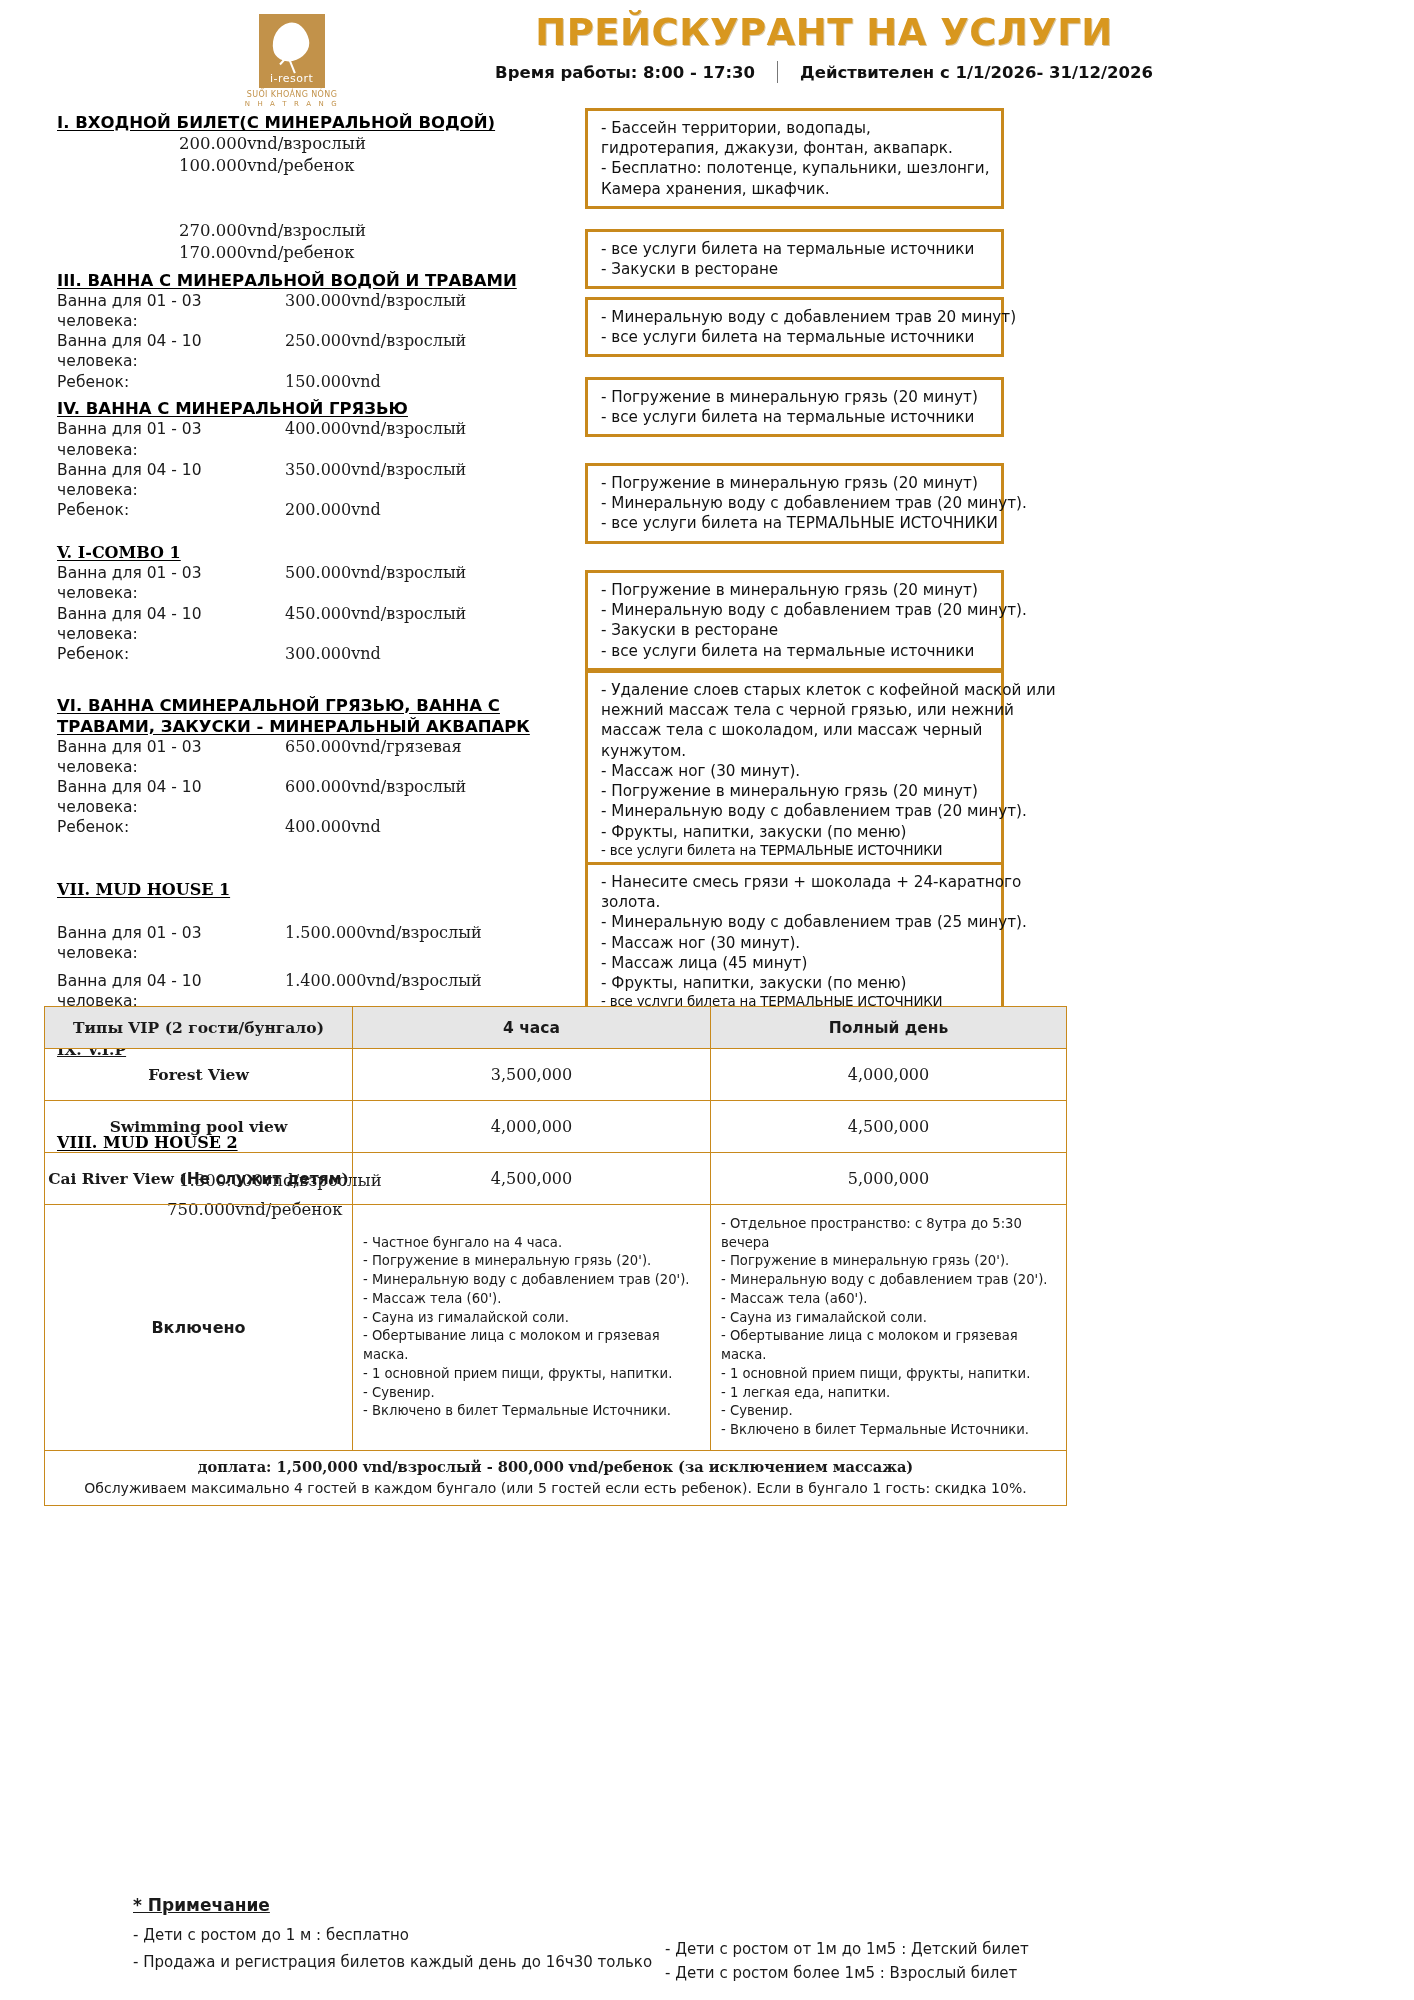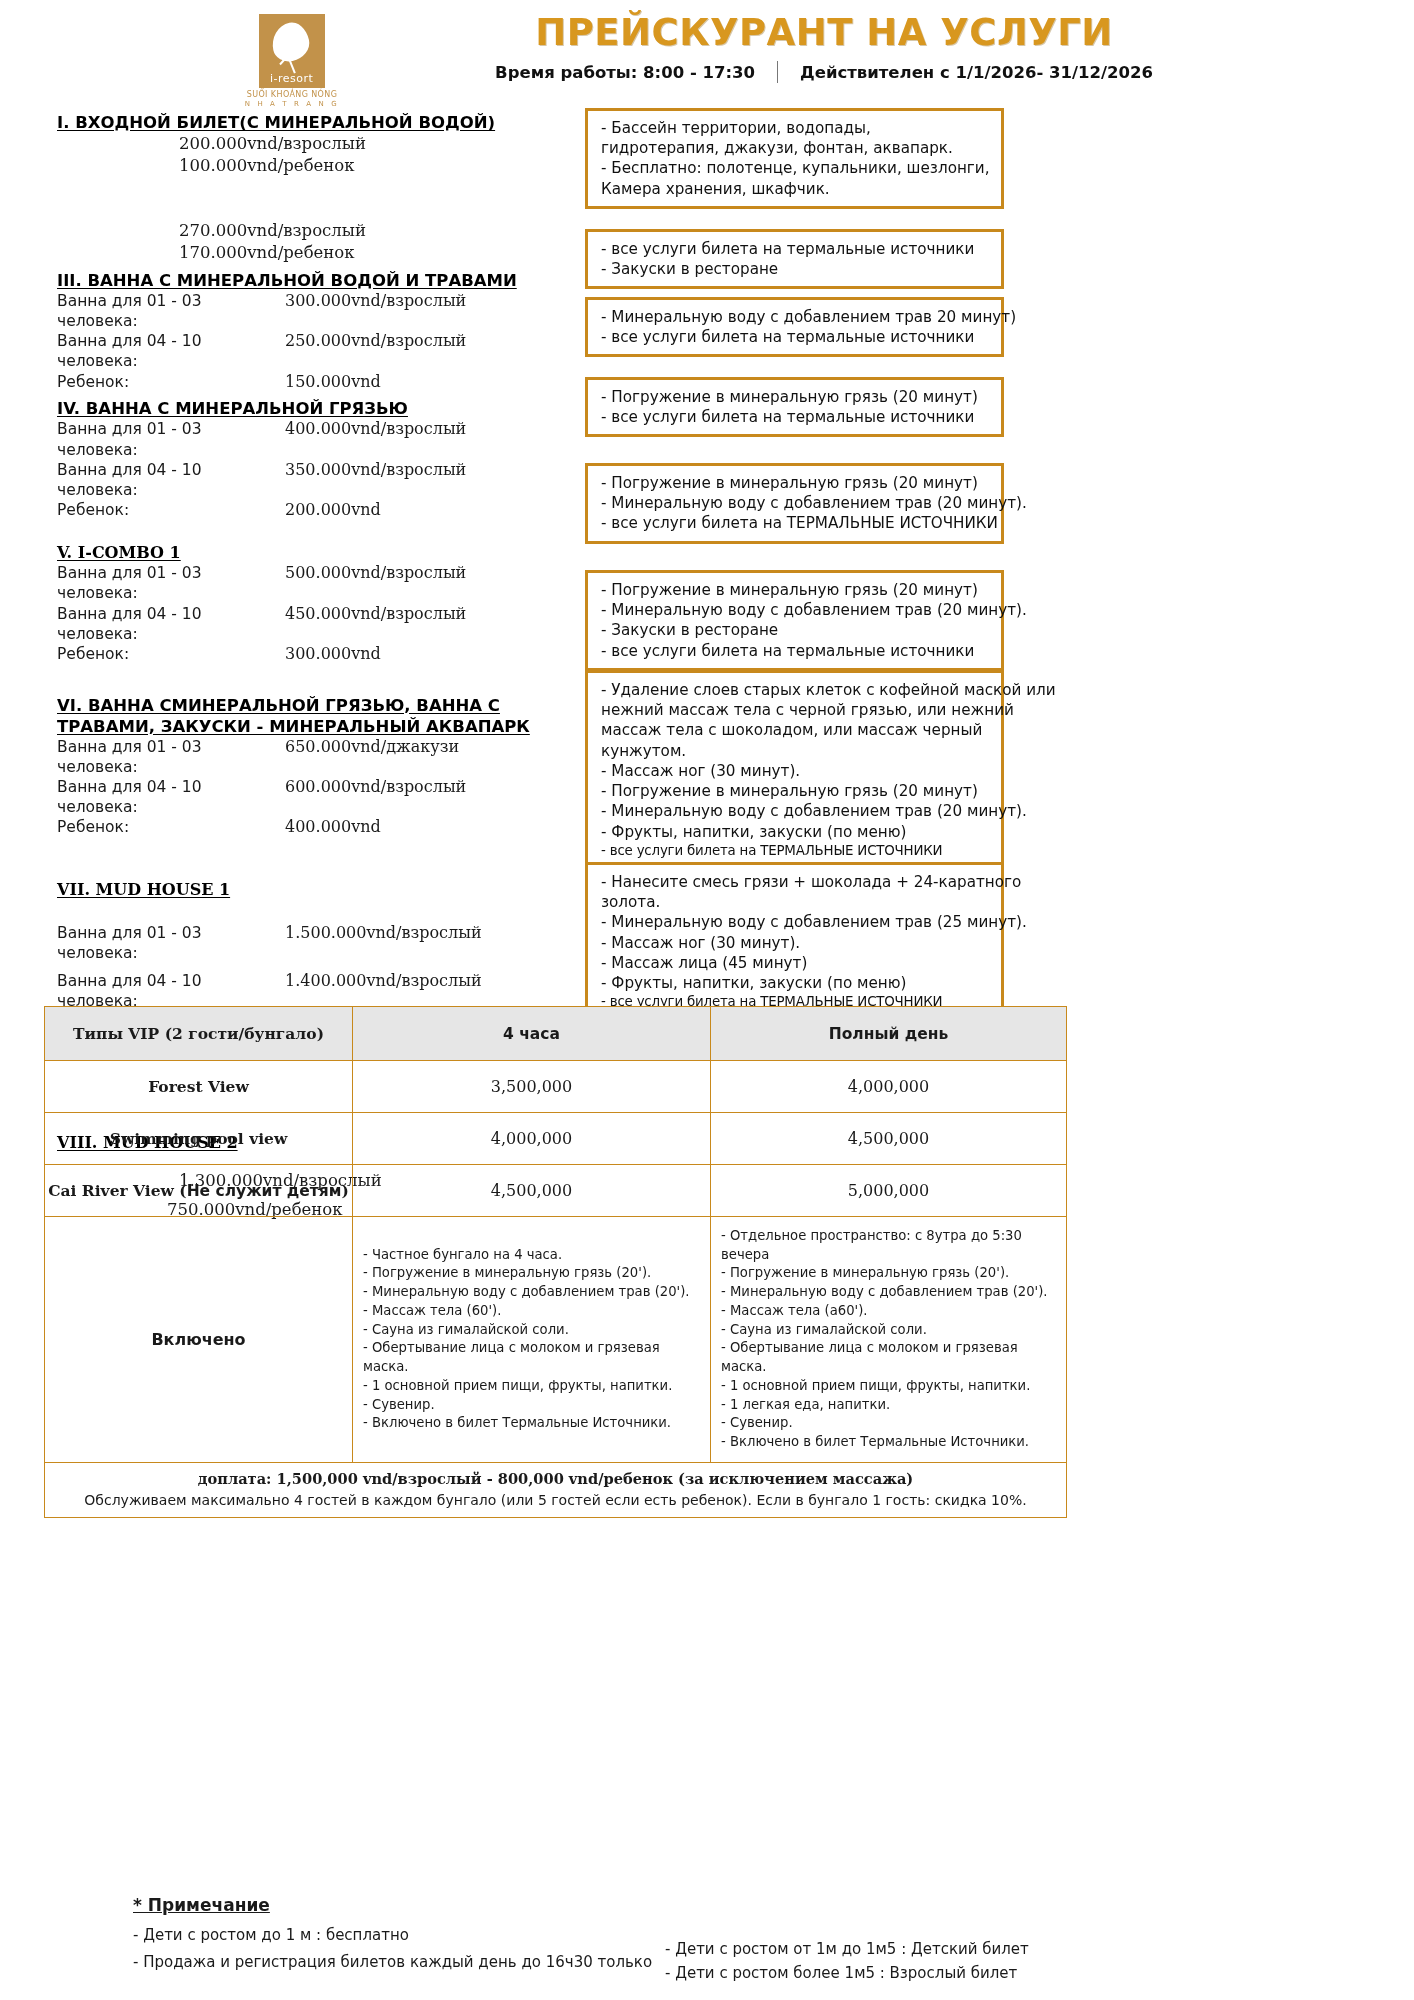--- a/index.html
+++ b/index.html
@@ -200,21 +200,21 @@
   table.vip td, table.vip th {
     border: 1.6px solid #c8891c;
     vertical-align: middle;
   }
   .vip thead th {
     background: #e6e6e6;
     text-align: center;
     font-family: "DejaVu Sans", sans-serif;
     font-weight: bold;
     font-size: 15.5px;
-    height: 54px;
+    height: 42px;
     padding: 6px;
   }
   .vip thead th.c0 { font-family: "DejaVu Serif", serif; }
   .vip td.name {
     text-align: center;
     font-family: "DejaVu Serif", serif;
     font-weight: bold;
     font-size: 15.5px;
     height: 52px;
   }
@@ -368,21 +368,21 @@
         <span class="lbl">Ребенок:</span>
         <span class="val">300.000vnd</span>
       </div>
     </div>
 
     <div style="margin-top:30px;">
       <div class="sec-title">VI. ВАННА СМИНЕРАЛЬНОЙ ГРЯЗЬЮ, ВАННА С</div>
       <div class="sec-title">ТРАВАМИ, ЗАКУСКИ - МИНЕРАЛЬНЫЙ АКВАПАРК</div>
       <div class="row">
         <span class="lbl">Ванна для 01 - 03 человека:</span>
-        <span class="val">650.000vnd/джакузи</span>
+        <span class="val">650.000vnd/грязевая</span>
       </div>
       <div class="row">
         <span class="lbl">Ванна для 04 - 10 человека:</span>
         <span class="val">600.000vnd/взрослый</span>
       </div>
       <div class="row kid">
         <span class="lbl">Ребенок:</span>
         <span class="val">400.000vnd</span>
       </div>
     </div>

